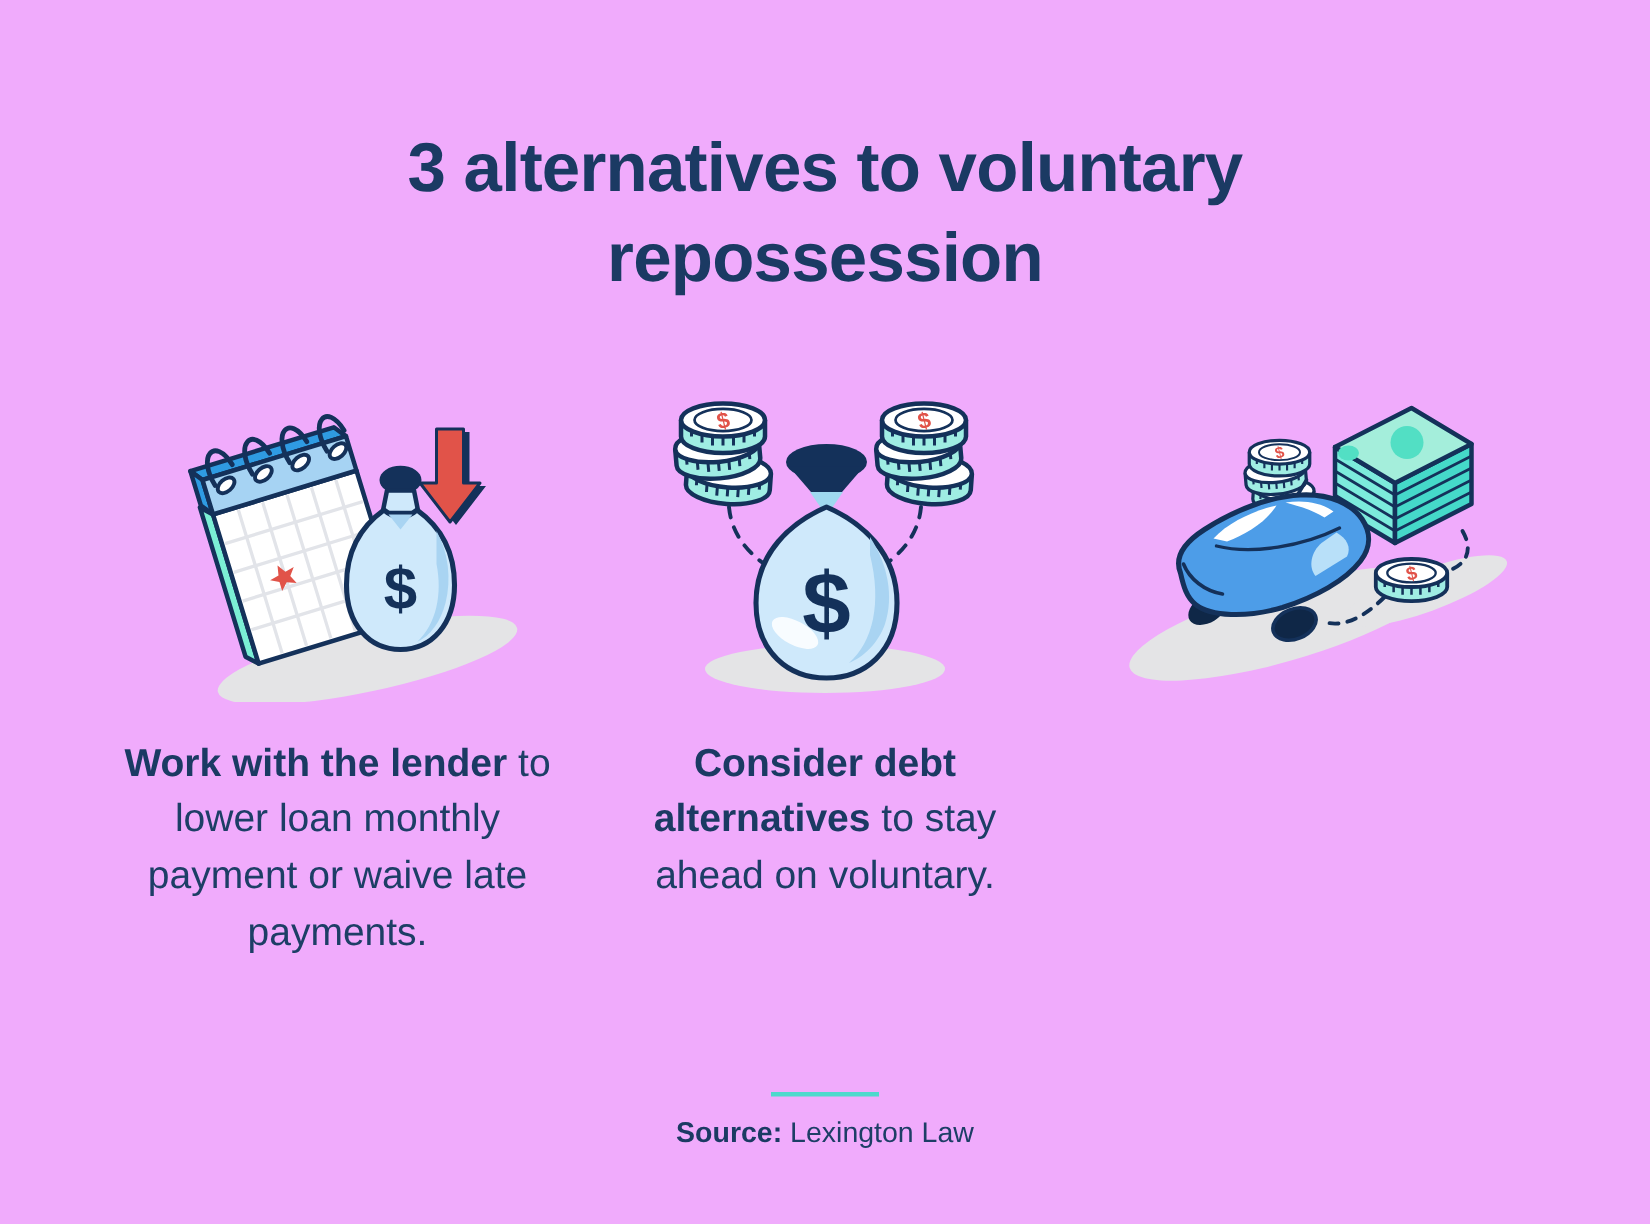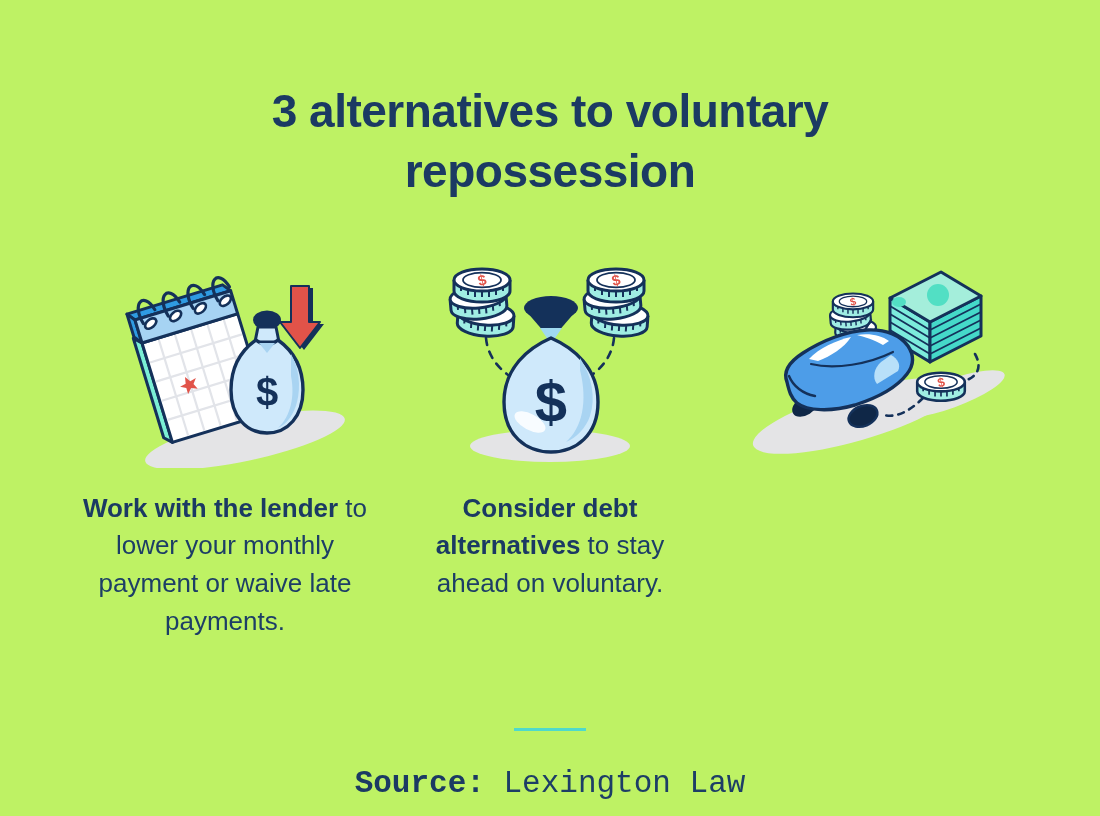--- a/index.html
+++ b/index.html
@@ -1,19 +1,19 @@
 <!DOCTYPE html>
 <html><head>
 <meta charset="utf-8">
 <style>
   html,body{margin:0;padding:0;}
   .page{
     position:relative;
     width:1100px;height:816px;
-    background:#bef264;
+    background:#f0abfc;
     font-family:"Liberation Sans","DejaVu Sans",sans-serif;
     overflow:hidden;
   }
   .title{
     margin:0 auto;
     padding-top:82px;
     width:780px;
     text-align:center;
     font-size:46px;
     line-height:1.3;
@@ -47,25 +47,24 @@
     line-height:1.45;
     color:#1D3E66;
   }
   .b{font-weight:700;color:#1B3A63;text-align:center;}
   .divider{
     width:72px;height:3px;
     background:#4ED9CC;
     margin:62px auto 0;
   }
   .source{
-    margin-top:35px;
+    margin-top:14px;
     text-align:center;
-    font-size:31px;
+    font-size:19px;
     color:#1D3E66;
-    font-family:Liberation Mono, monospace;
   }
   svg text{
     font-family:"Liberation Sans","DejaVu Sans",sans-serif;
     font-weight:700;
   }
   .defs-holder{position:absolute;width:0;height:0;overflow:hidden;}
 </style>
 </head>
 <body>
 
@@ -131,21 +130,21 @@
           <g>
             <ellipse cx="172" cy="64" rx="14" ry="9.5" fill="#14315A"></ellipse>
             <polygon points="163,71 181,71 184,86 160,86" fill="#CFE9FB" stroke="#14315A" stroke-width="3" stroke-linejoin="round"></polygon>
             <path d="M161,84 C147,94 136,110 136,134 C136,160 151,177 172,177 C193,177 208,160 208,134 C208,110 197,94 183,84 C176,90 168,90 161,84 Z" fill="#CFE9FB" stroke="#14315A" stroke-width="3.4" stroke-linejoin="round"></path>
             <path d="M196,98 C204,112 206,130 202,146 C199,158 192,168 183,172 C196,160 200,140 196,120 Z" fill="#A9D4F2"></path>
             <polygon points="164,87 180,87 172,97" fill="#A9D4F2"></polygon>
             <text x="172" y="150" text-anchor="middle" font-size="40" fill="#14315A">$</text>
           </g>
         </svg>
       </div>
-      <p class="card-text"><span class="b">Work with the lender</span><span> to lower your monthly payment or waive late payments.</span></p>
+      <p class="card-text"><span class="b">Work with the lender</span><span> to lower loan monthly payment or waive late payments.</span></p>
     </div>
 
     <div class="card">
       <div class="illus">
         <svg width="240" height="212" viewBox="0 0 240 212">
           <ellipse cx="120" cy="190" rx="80" ry="16" fill="#E4E4E6"></ellipse>
           <g stroke="#14315A" stroke-width="2.6" stroke-dasharray="7 7" fill="none" stroke-linecap="round">
             <path d="M56,82 C58,104 74,120 98,130"></path>
             <path d="M184,82 C182,104 166,120 142,130"></path>
           </g>

